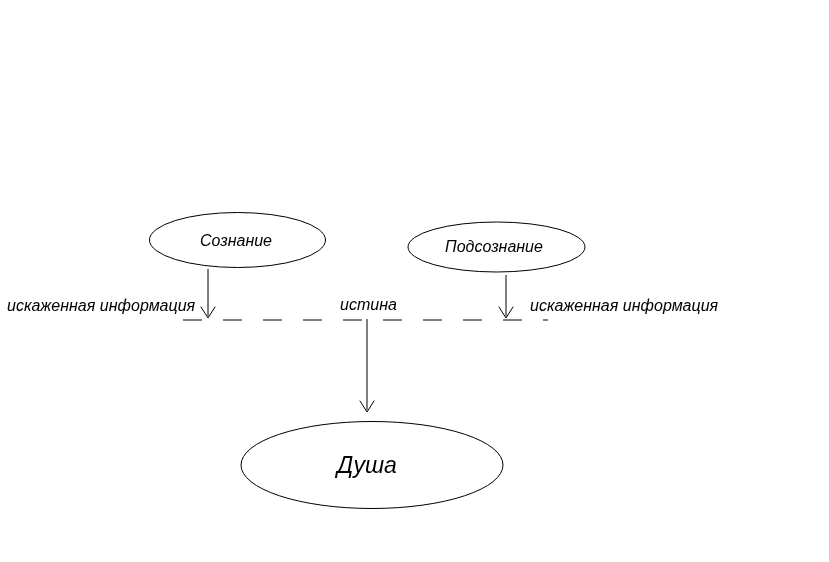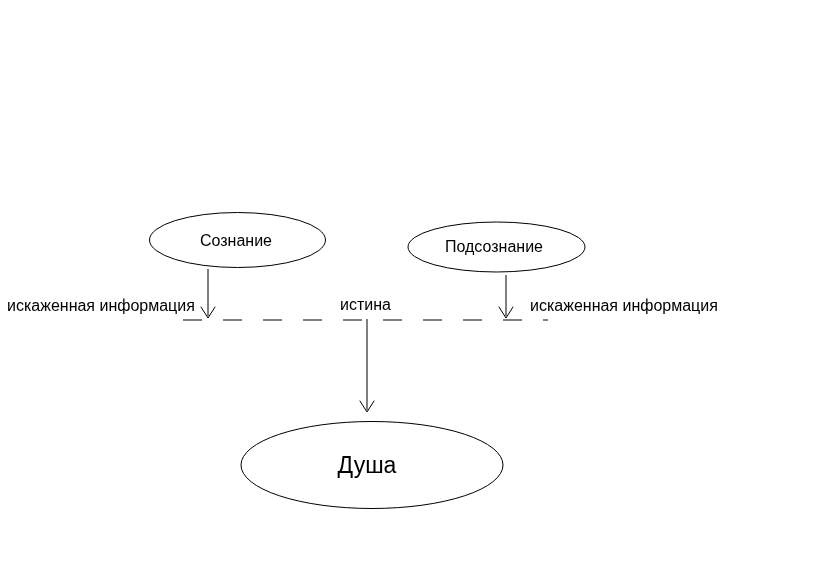--- a/index.html
+++ b/index.html
@@ -6,20 +6,21 @@
     margin: 0;
     padding: 0;
     background: #ffffff;
   }
   .stage {
     position: relative;
     width: 829px;
     height: 562px;
     background: #fdba74;
     overflow: hidden;
+    font-style: italic;
   }
   svg text {
     font-family: "Liberation Sans", sans-serif;
     fill: #000000;
   }
   .node-shape {
     fill: #ffffff;
     stroke: #000000;
     stroke-width: 1;
   }

